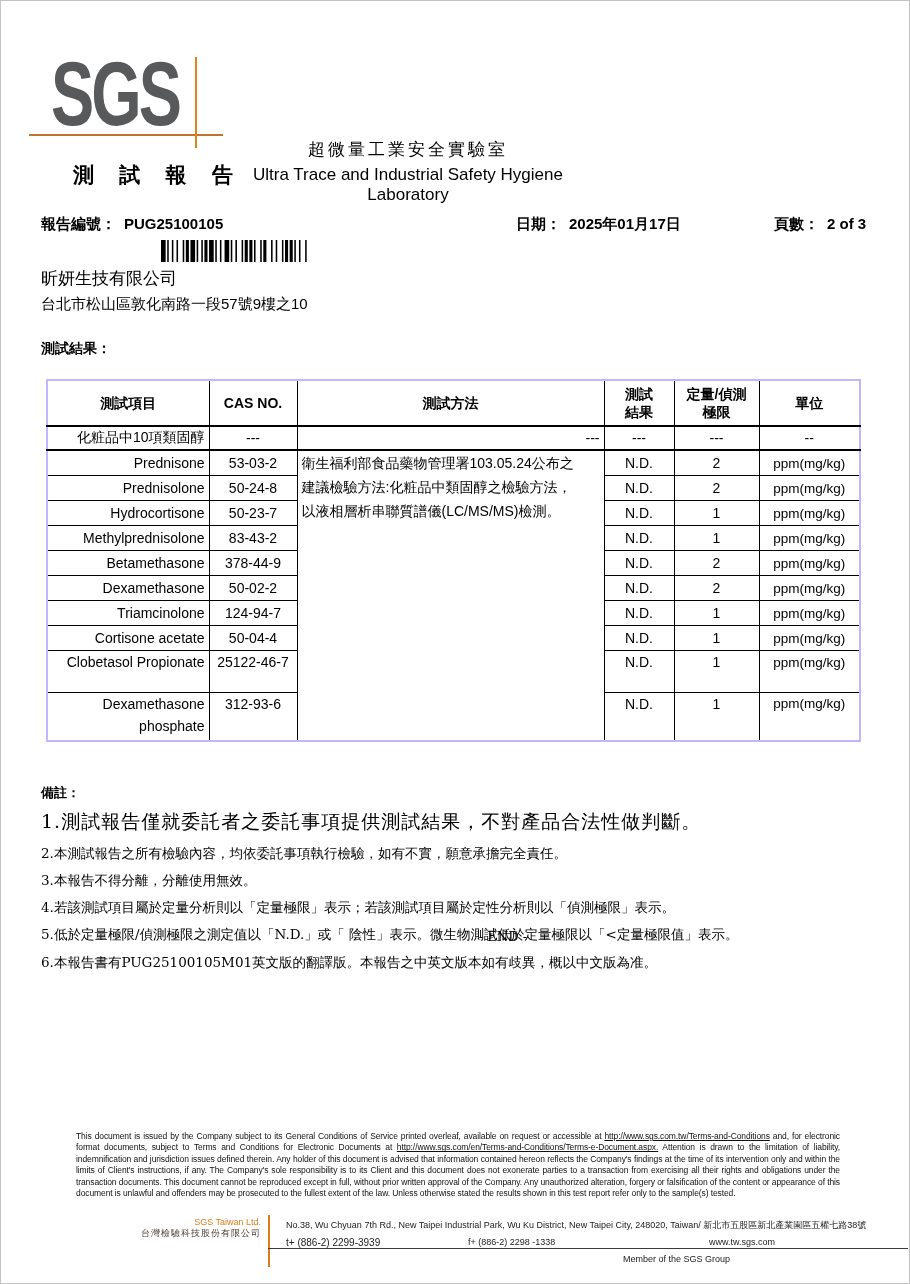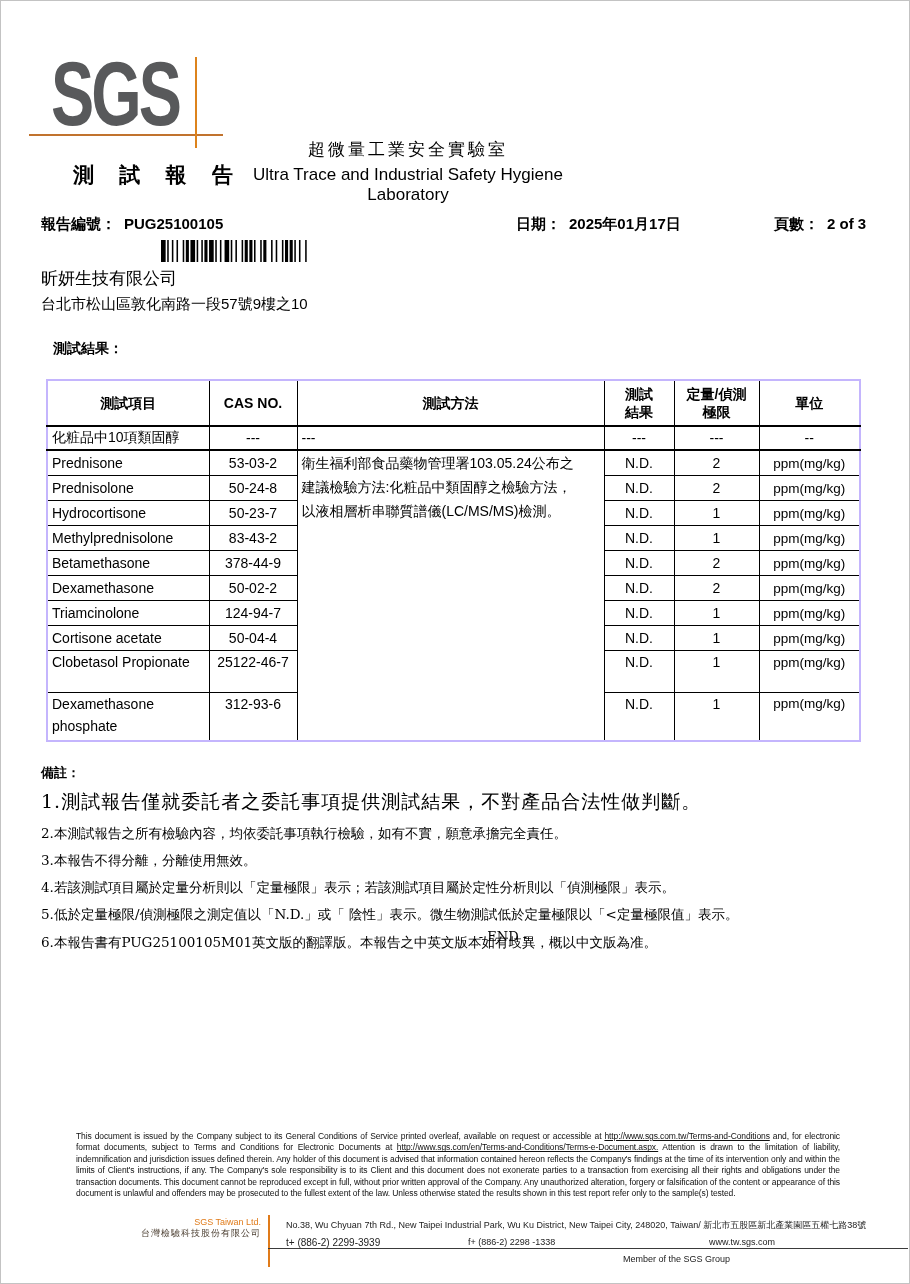--- a/index.html
+++ b/index.html
@@ -20,37 +20,37 @@
   
   .meta{position:absolute;top:214px;font-size:15px;font-weight:bold;white-space:nowrap;}
   #meta-report{left:40px;} #meta-date{left:515px;} #meta-page{left:773px;}
   .meta .lbl{font-family:"DejaVu Serif","Liberation Serif",serif;margin-right:8px;}
 
   .barcode{position:absolute;left:160px;top:239px;}
 
   .client-name{position:absolute;left:40px;top:266px;font-size:17px;font-weight:normal;}
   .client-address{position:absolute;left:40px;top:294px;font-size:15px;}
 
-  .results-label{position:absolute;left:40px;top:339px;font-size:14px;font-weight:bold;margin-left:12px;}
+  .results-label{position:absolute;left:40px;top:339px;font-size:14px;font-weight:bold;}
 
   
   .tbl-wrap{position:absolute;left:45px;top:378px;}
   table{border-collapse:collapse;table-layout:fixed;width:813px;font-size:14px;border:2px solid #c4b5fd;}
   th,td{border:1px solid #000;padding:0 4px;height:24px;overflow:hidden;}
   thead th{height:44px;font-weight:bold;text-align:center;white-space:pre-line;line-height:1.3;border-bottom:2px solid #000;}
-  td.c{text-align:center;} td.l{text-align:left;}
+  td.c{text-align:center;} td.l{text-align:right;}
   tr.group td{height:22px;border-bottom:2px solid #000;}
   td.method{vertical-align:top;line-height:24px;white-space:pre-line;text-align:left;}
   tr.tall td{height:41px;vertical-align:top;line-height:23px;}
   tr.twoline td{height:47px;vertical-align:top;line-height:22px;}
   td.unit{font-size:13.5px;}
 
   
   .notes{position:absolute;left:40px;top:763px;width:835px;font-family:"DejaVu Serif","Liberation Serif",serif;}
-  .notes-label{font-size:13px;font-weight:bold;}
+  .notes-label{font-size:13px;font-weight:bold;margin-top:20px;}
   .note{font-size:13.5px;margin-top:9px;line-height:1.35;}
   .note.big{font-size:19px;margin-top:7px;letter-spacing:1px;}
   .end-mark{position:absolute;left:0;top:928px;width:908px;text-align:center;font-size:13px;
             font-family:"DejaVu Serif","Liberation Serif",serif;padding-left:48px;}
 
   
   .legal{position:absolute;left:75px;top:1130px;width:764px;font-size:8.5px;line-height:1.34;
          text-align:justify;color:#111;letter-spacing:-0.1px;}
   .legal .u{text-decoration:underline;}
 

